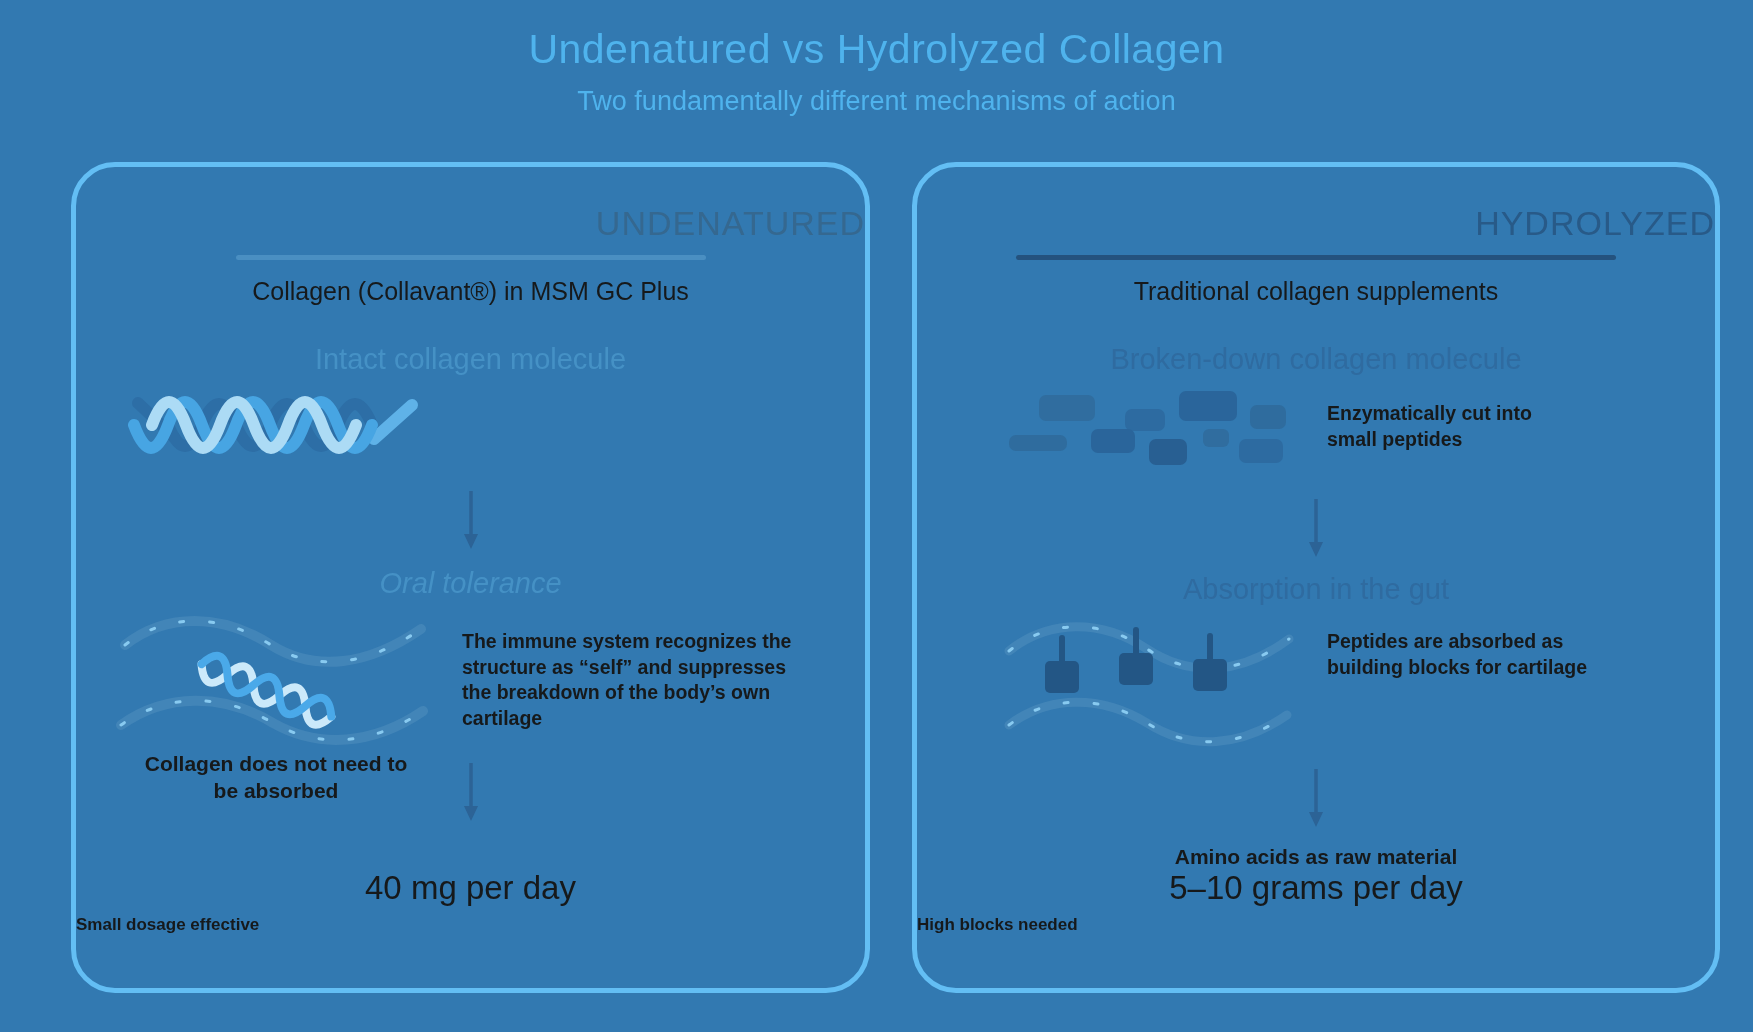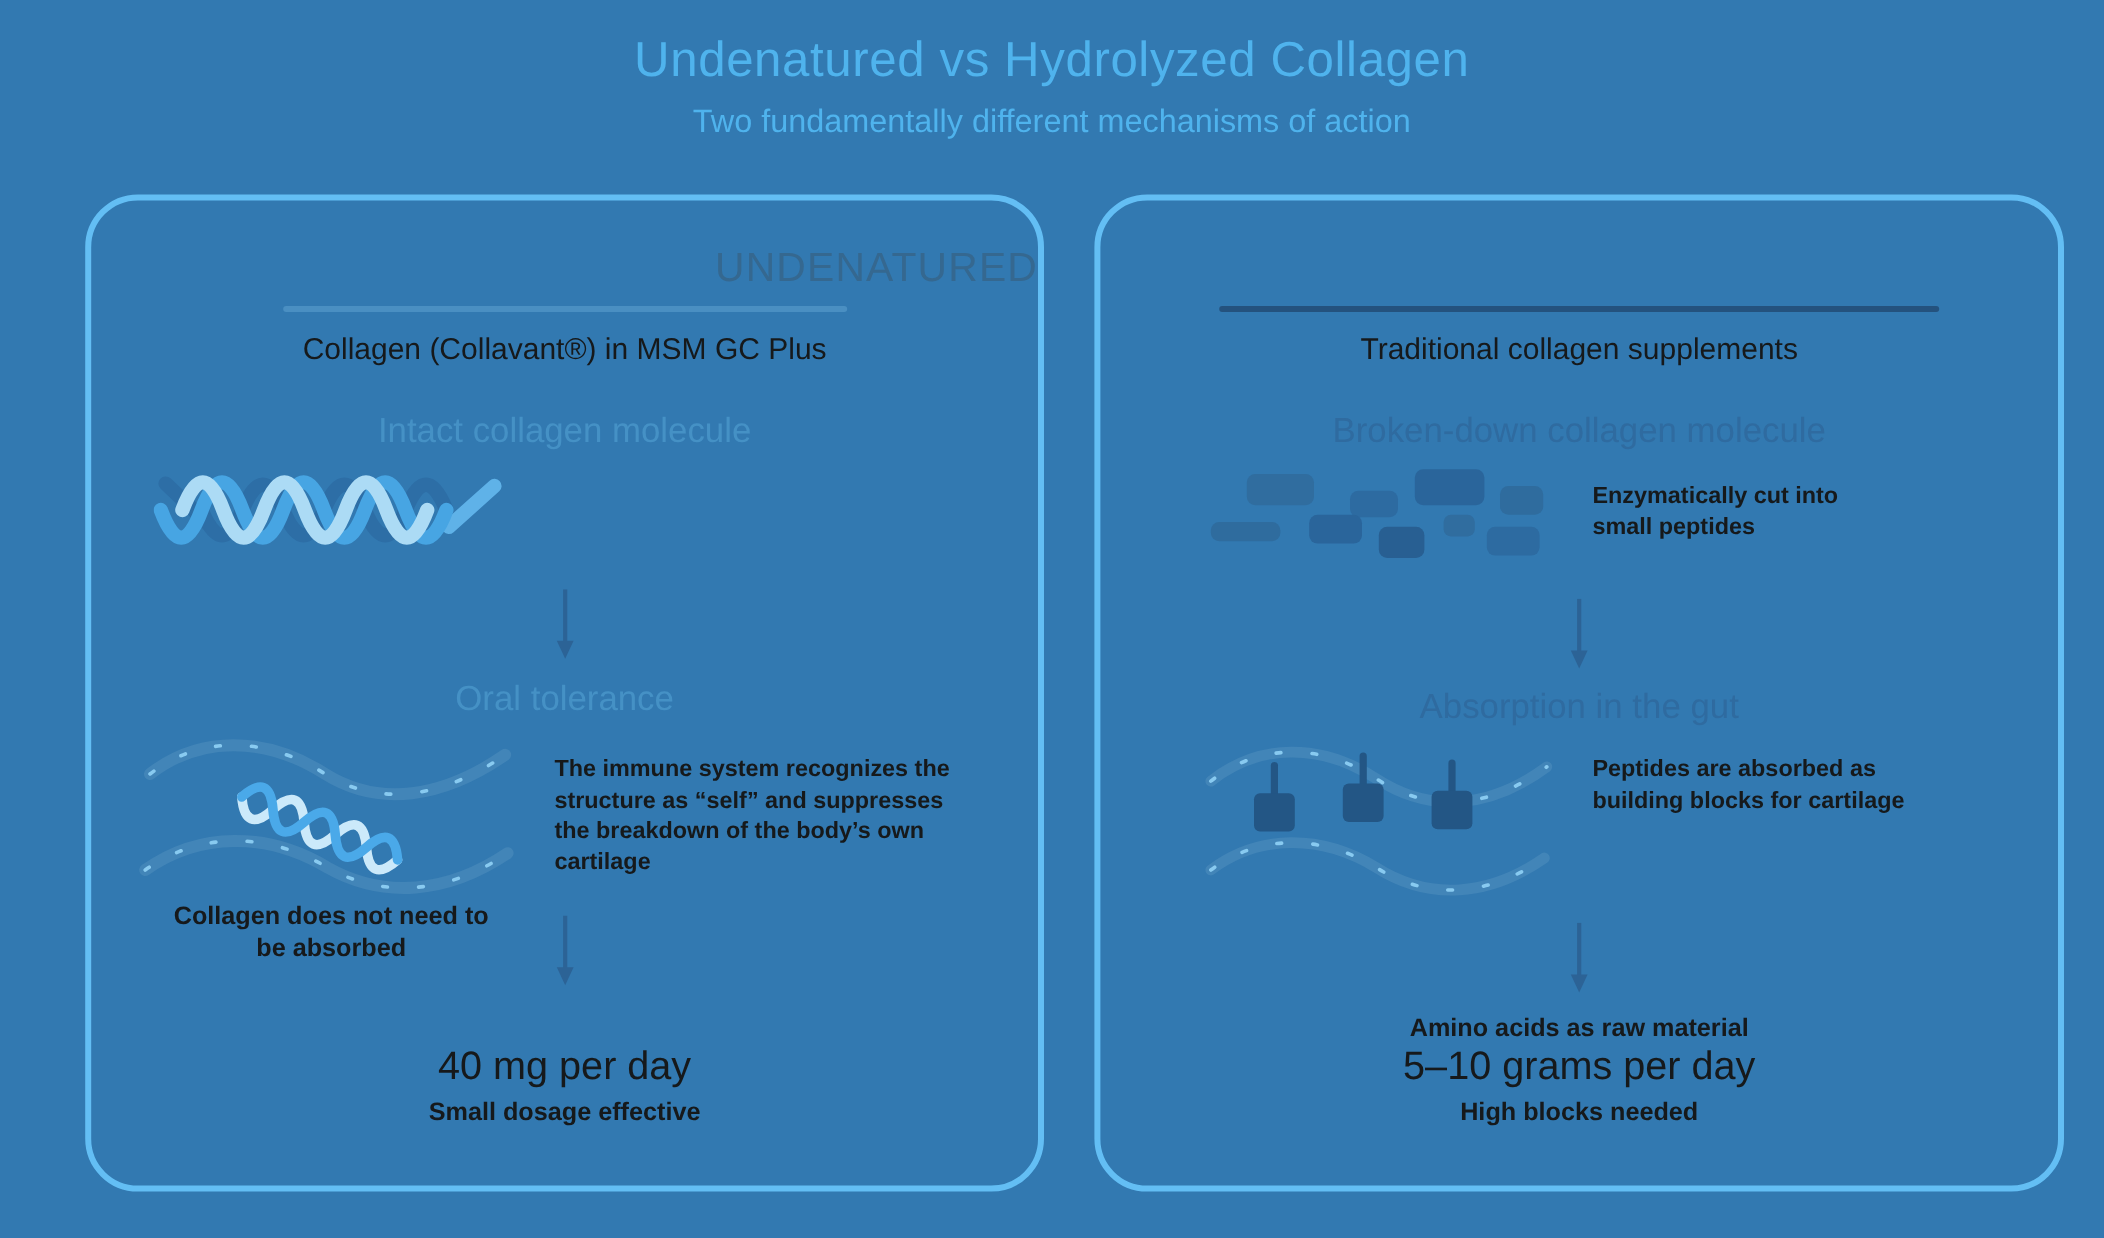--- a/index.html
+++ b/index.html
@@ -39,21 +39,21 @@
   .panel.left  .rule{width:470px; background:var(--left-divider);}
   .panel.right .rule{width:600px; background:var(--right-divider);}
   .p-sub{
     position:absolute; top:110px; left:0; width:100%; text-align:center;
     font-size:25px; color:var(--body-text);
   }
   .s-label{position:absolute; left:0; width:100%; text-align:center; font-size:29px;}
   .panel.left  .s-label{color:var(--faint-label); opacity:.8;}
   .panel.right .s-label{color:var(--right-label);}
   .s-label.one{top:176px;}
-  .panel.left  .s-label.two{top:400px;}
+  .panel.left  .s-label.two{top:400px;font-style:italic;}
   .panel.right .s-label.two{top:406px;}
   .body-text{
     position:absolute; font-size:19.5px; line-height:1.32; font-weight:700;
     color:var(--body-text);
   }
   .panel.left  .body-text{left:386px; width:352px;}
   .panel.right .body-text{left:410px; width:250px;}
   .panel .text1{top:234px;}
   .panel.left  .text2{top:462px; width:358px;}
   .panel.right .text2{top:462px; width:300px;}
@@ -68,22 +68,22 @@
   .panel.right .illus2{left:80px; top:440px;}
   .arrow{position:absolute; left:50%; transform:translateX(-50%);}
   .panel.left  .arrow.a1{top:324px;}
   .panel.left  .arrow.a2{top:596px;}
   .panel.right .arrow.a1{top:332px;}
   .panel.right .arrow.a2{top:602px;}
   .result-label{position:absolute; top:678px; left:0; width:100%; text-align:center;
     font-size:21px; font-weight:700; color:var(--body-text);}
   .dosage{position:absolute; top:702px; left:0; width:100%; text-align:center;
     font-size:33px; color:var(--body-text);}
-  .dosage-note{position:absolute; top:748px; left:0; width:100%; text-align:center;
-    font-size:21px; font-weight:700; color:var(--body-text);}
+  .dosage-note{position:absolute; top:748px; left:0; width:100%; text-align:left;
+    font-size:17px; font-weight:700; color:var(--body-text);}
 </style>
 </head>
 <body>
 
 <div class="canvas">
 
   <div class="title">Undenatured vs Hydrolyzed Collagen</div>
   <div class="subtitle">Two fundamentally different mechanisms of action</div>
 
   <section class="panel left">
@@ -126,20 +126,21 @@
     <svg class="arrow a2" width="18" height="62" viewBox="0 0 18 62">
       <line x1="9" y1="0" x2="9" y2="45" stroke="var(--arrow)" stroke-width="3.5"></line>
       <path d="M2,43 L16,43 L9,58 Z" fill="var(--arrow)"></path>
     </svg>
 
     <div class="dosage">40 mg per day</div>
     <div class="dosage-note">Small dosage effective</div>
   </section>
 
   <section class="panel right">
+    <div class="p-header">HYDROLYZED</div>
     <div class="rule"></div>
     <div class="p-sub">Traditional collagen supplements</div>
 
     <div class="s-label one">Broken-down collagen molecule</div>
 
     <svg class="illus peptide-illus" width="280" height="95" viewBox="0 0 280 95">
       <rect x="32" y="6" width="56" height="26" rx="7" fill="#306D9F"></rect>
       <rect x="118" y="20" width="40" height="22" rx="7" fill="#2D6BA1"></rect>
       <rect x="172" y="2" width="58" height="30" rx="7" fill="#2A659B"></rect>
       <rect x="243" y="16" width="36" height="24" rx="7" fill="#2F6C9E"></rect>

